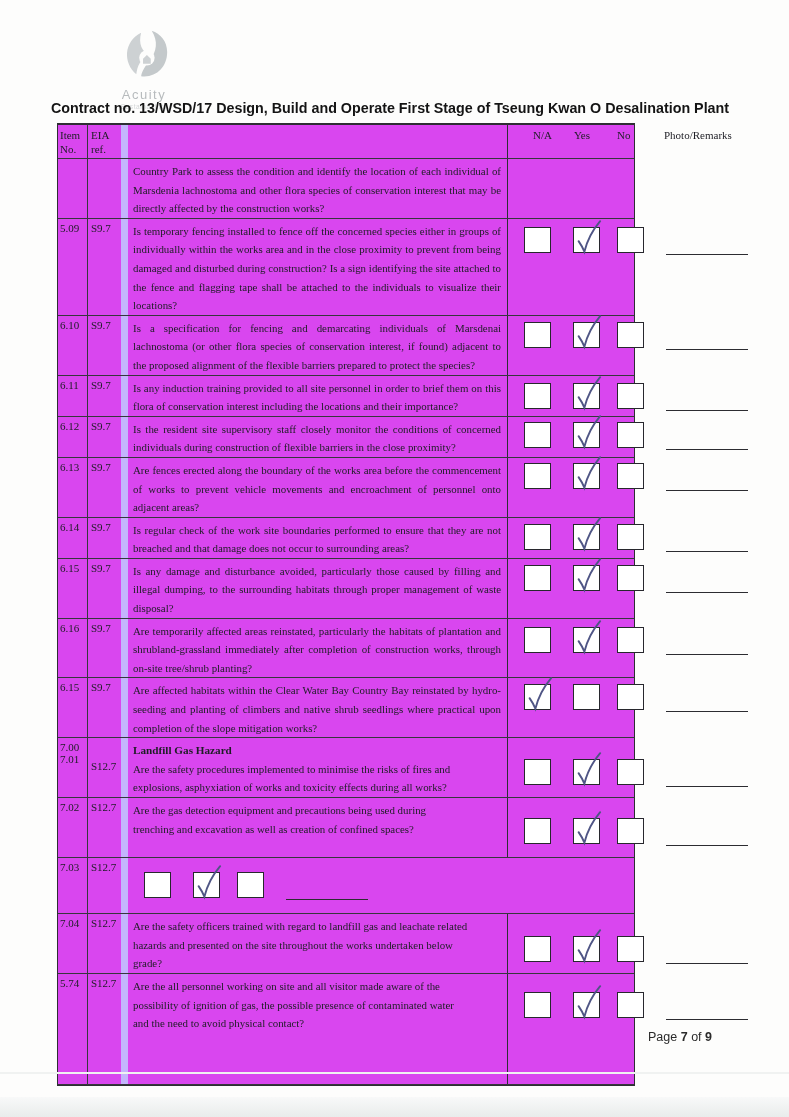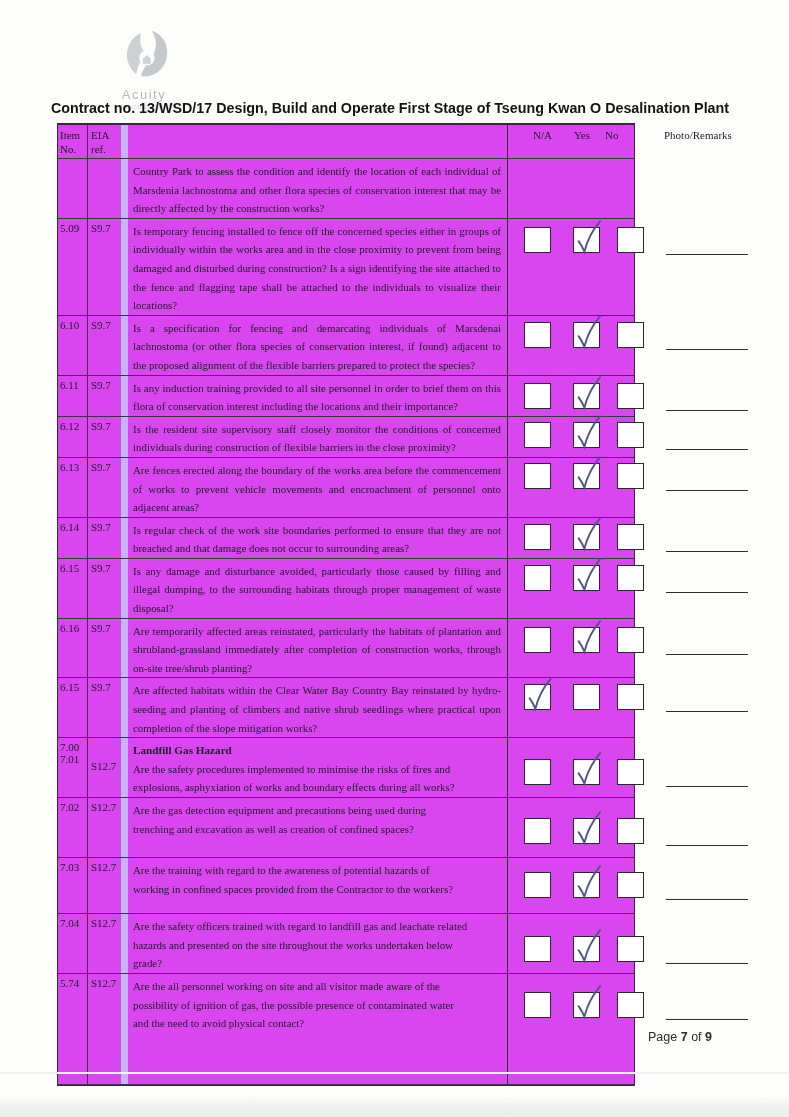--- a/index.html
+++ b/index.html
@@ -22,21 +22,21 @@
        background:#d946ef;box-sizing:border-box;}
   .row,.thead{display:flex;border-bottom:1px solid #37373c;box-sizing:border-box;position:relative;}
   .cell{box-sizing:border-box;position:relative;}
   .c-item{width:30px;border-right:1px solid #37373c;padding:3px 1px 0 2px;font-size:11px;}
   .c-ref {width:40px;border-right:7px solid #c4b5fd;padding:3px 0 0 3px;font-size:11px;}
   .c-q   {width:380px;border-right:1.4px solid #2e2e33;padding:3px 6px 0 5px;font-size:10.9px;line-height:18.6px;}
   .c-check{flex:1;position:relative;}
   .thead{height:34px;}
   .thead .c-item,.thead .c-ref{font-size:11px;line-height:14px;}
   .h-lab{position:absolute;top:4px;font-size:11px;}
-  .h-na{left:25px;} .h-yes{left:66px;} .h-no{left:97px;} .h-rem{left:156px;}
+  .h-na{left:25px;} .h-yes{left:66px;} .h-no{left:109px;} .h-rem{left:156px;}
   .bold{font-weight:normal;}
   .q-head{font-weight:bold;font-size:11.2px;}
   .q-text{text-align:left;}
   .cb{position:absolute;width:27px;height:26px;border:1.5px solid #27272d;background:#fff;box-sizing:border-box;}
   .tick{position:absolute;left:-3px;top:-10px;width:32px;height:40px;overflow:visible;}
   .remark-line{position:absolute;left:158px;width:82px;height:0;border-bottom:1.5px solid #2c2c31;}
 
   
   .page-footer{position:absolute;right:77px;top:1030px;font-family:"Liberation Sans",sans-serif;
                font-size:12.5px;color:#2b2b2b;}
@@ -280,21 +280,21 @@
         <div class="row" style="min-height: 58px;">
           <div class="cell c-item">
             <div class="bold">7.00</div>
             <div>7.01</div>
           </div>
           <div class="cell c-ref">
             <div style="margin-top: 19px;">S12.7</div>
           </div>
           <div class="cell c-q">
             <div class="q-head">Landfill Gas Hazard</div>
-            <div class="q-text" style="padding-right: 26px;">Are the safety procedures implemented to minimise the risks of fires and explosions, asphyxiation of works and boundary effects during all works?</div>
+            <div class="q-text" style="padding-right: 26px;">Are the safety procedures implemented to minimise the risks of fires and explosions, asphyxiation of works and toxicity effects during all works?</div>
           </div>
           <div class="cell c-check">
             <span class="cb" style="left: 16px; top: 21px;"></span>
             <span class="cb" style="left: 65px; top: 21px;">
               <svg class="tick" viewBox="0 0 30 38">
                 <path d="M7 22 Q10.5 27 12.5 32 Q16.5 16 27.5 3" fill="none" stroke="var(--tick)" stroke-width="1.8" stroke-linecap="round"></path>
               </svg>
             </span>
             <span class="cb" style="left: 109px; top: 21px;"></span>
             <span class="remark-line" style="top: 48px;"></span>
@@ -320,23 +320,20 @@
             <span class="cb" style="left: 109px; top: 20px;"></span>
             <span class="remark-line" style="top: 47px;"></span>
           </div>
         </div>
         <div class="row" style="min-height: 56px;">
           <div class="cell c-item">
             <div>7.03</div>
           </div>
           <div class="cell c-ref">
             <div>S12.7</div>
-          </div>
-          <div class="cell c-q">
-            <div class="q-text" style="padding-right: 40px;">Are the training with regard to the awareness of potential hazards of working in confined spaces provided from the Contractor to the workers?</div>
           </div>
           <div class="cell c-check">
             <span class="cb" style="left: 16px; top: 14px;"></span>
             <span class="cb" style="left: 65px; top: 14px;">
               <svg class="tick" viewBox="0 0 30 38">
                 <path d="M7 22 Q10.5 27 12.5 32 Q16.5 16 27.5 3" fill="none" stroke="var(--tick)" stroke-width="1.8" stroke-linecap="round"></path>
               </svg>
             </span>
             <span class="cb" style="left: 109px; top: 14px;"></span>
             <span class="remark-line" style="top: 41px;"></span>

